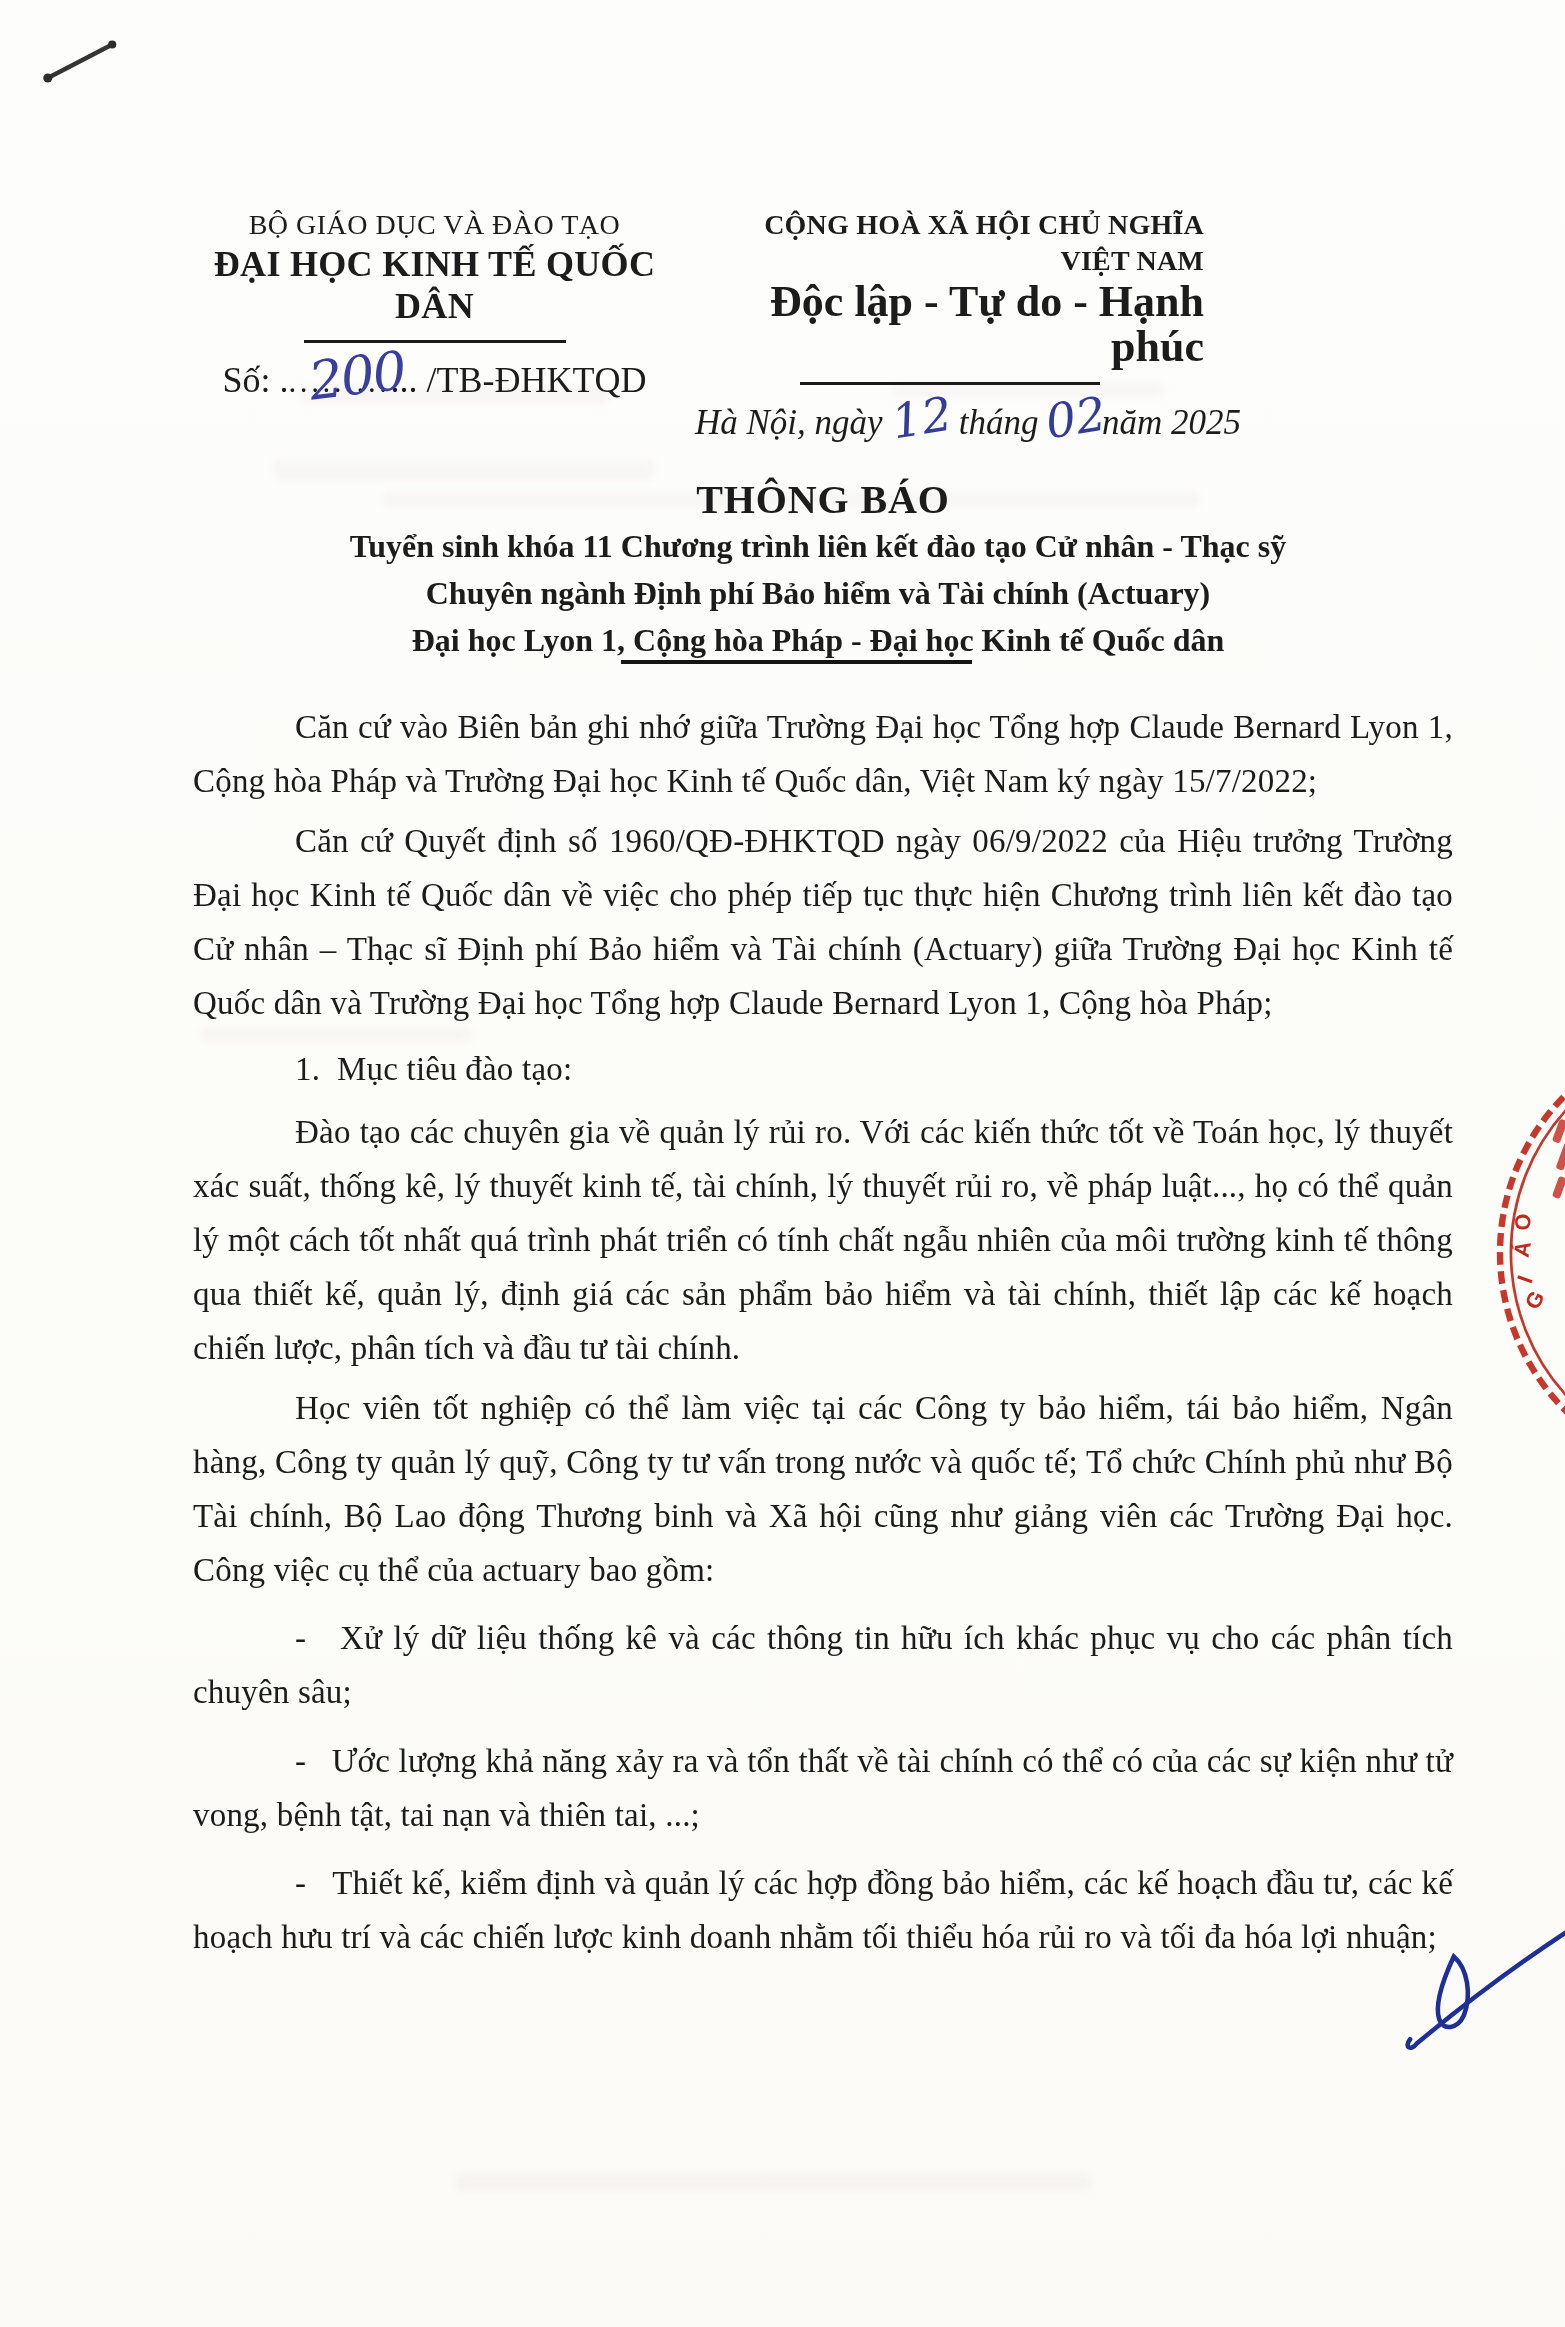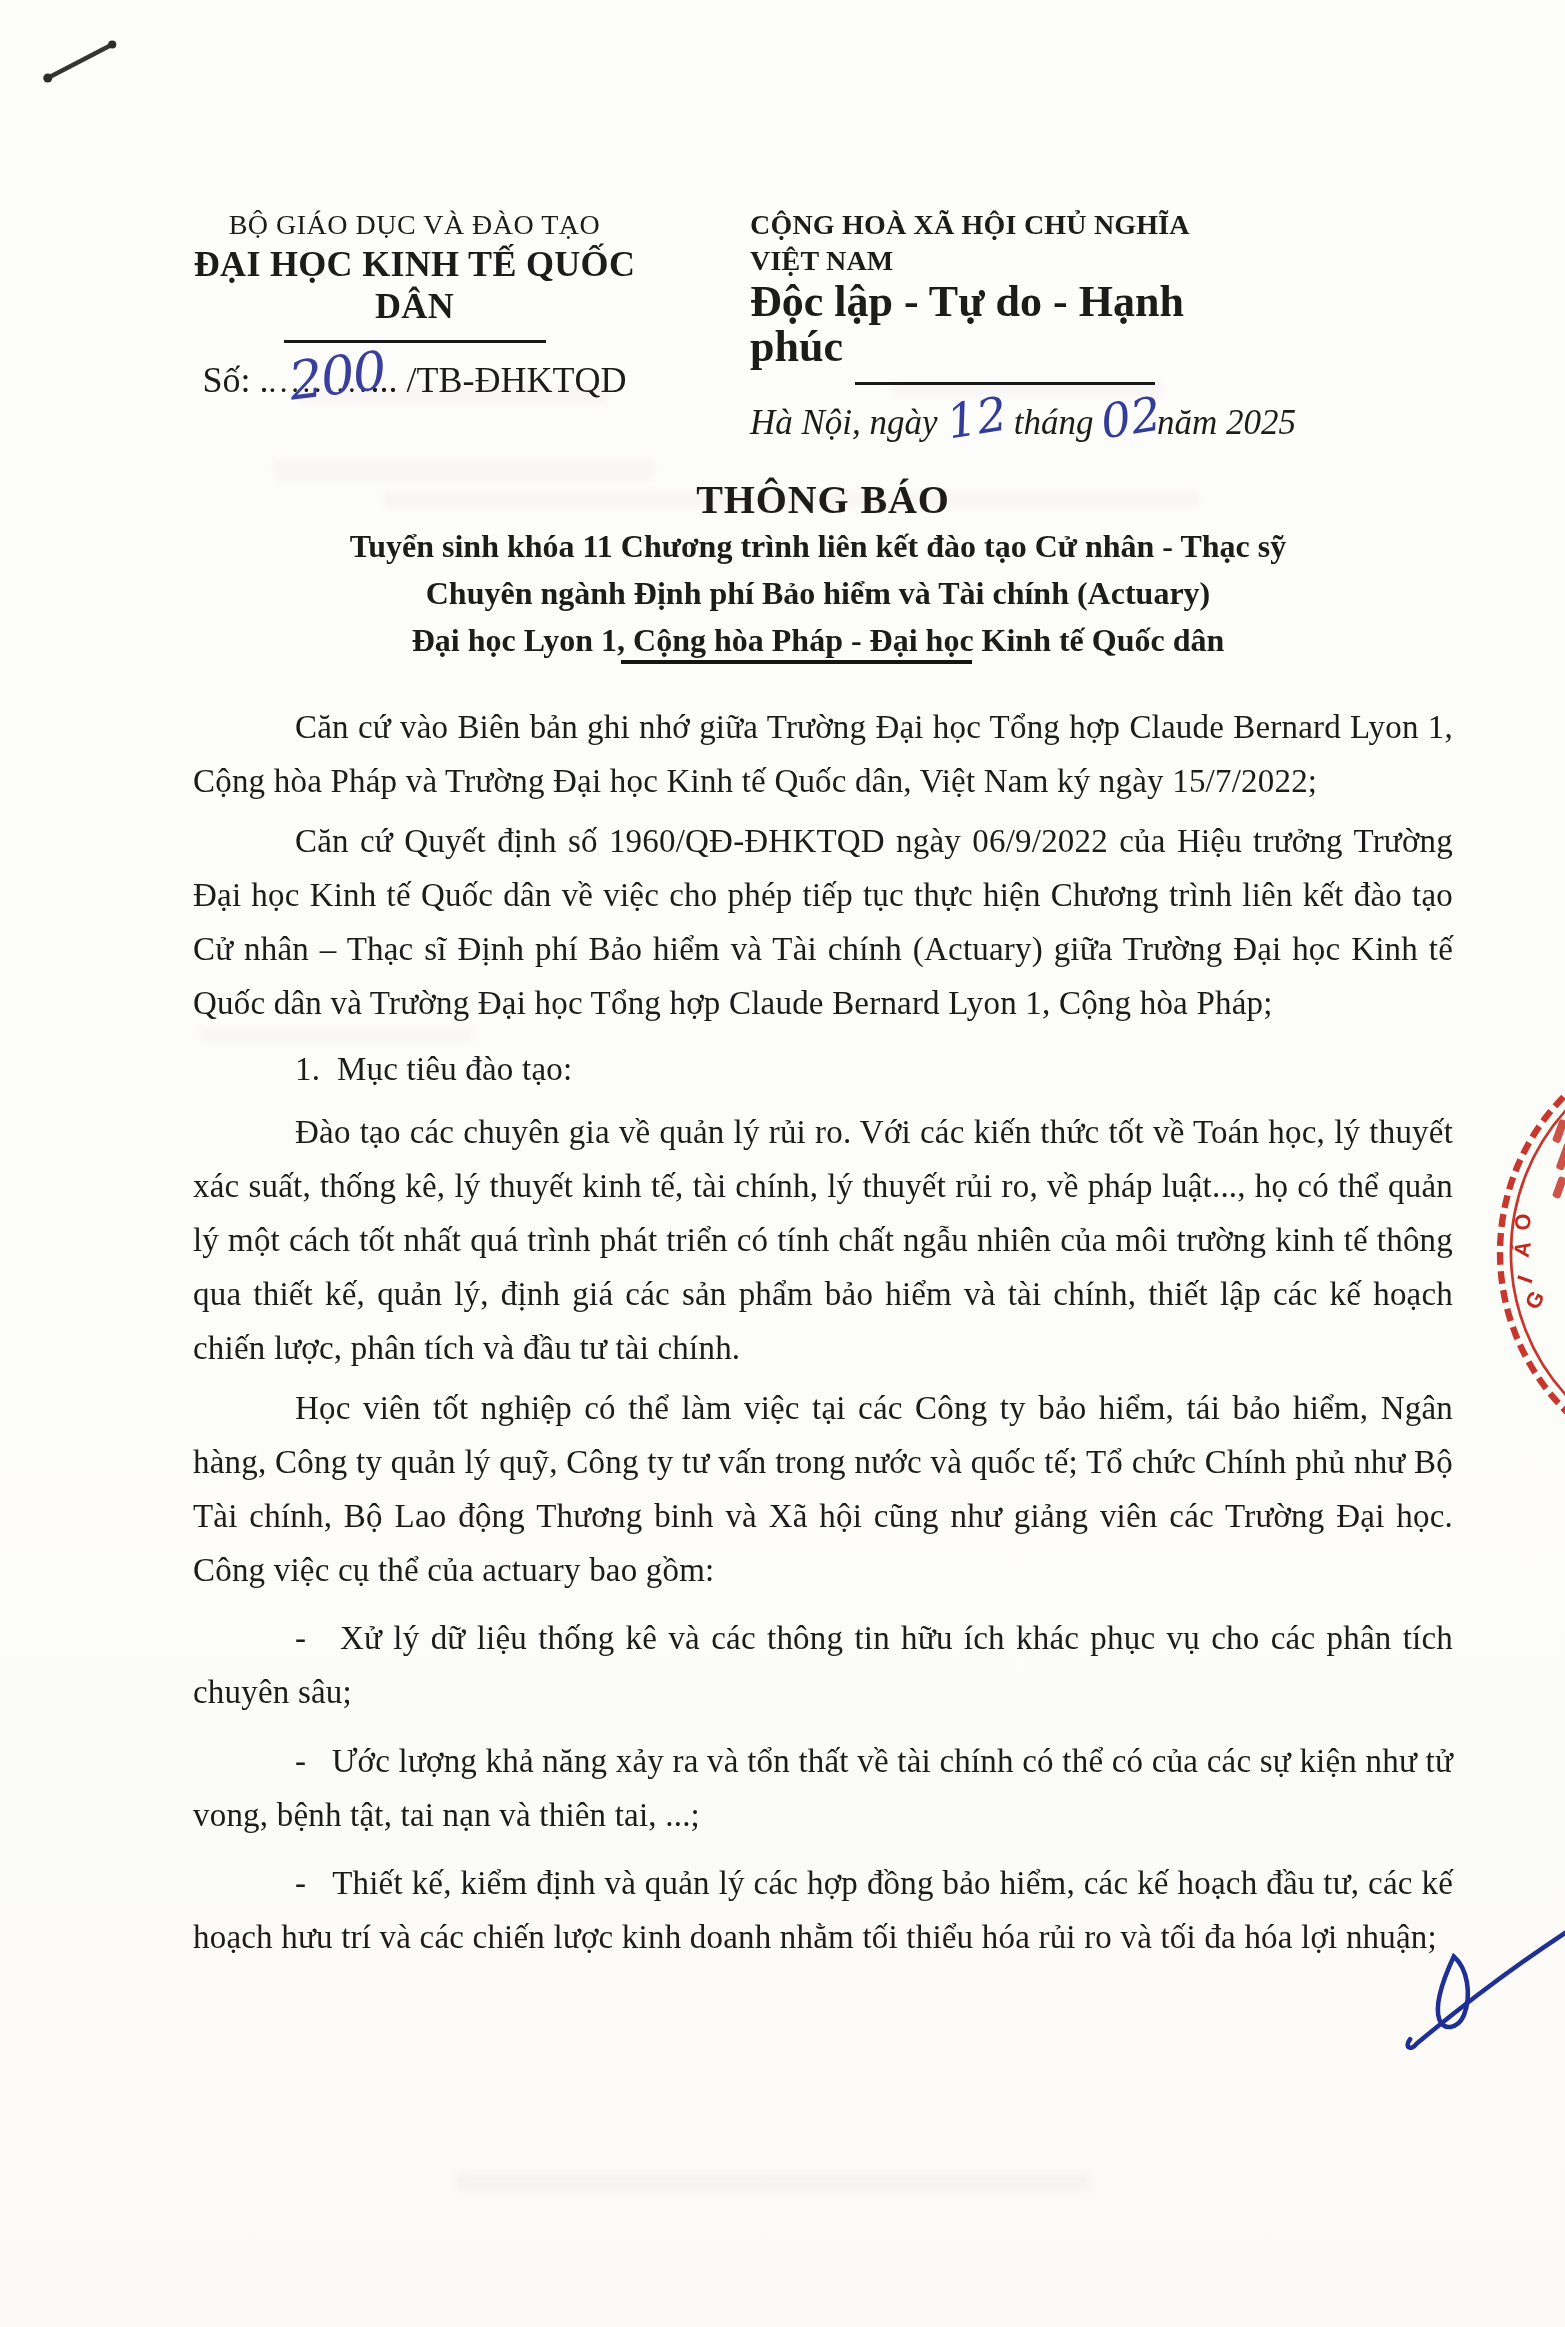--- a/index.html
+++ b/index.html
@@ -7,22 +7,22 @@
   .page{
     position:relative;
     width:1566px;height:2327px;
     background:linear-gradient(180deg,#fdfdfb 0%,#fcfcf9 60%,#fbfaf6 100%);
     overflow:hidden;
     font-family:"Liberation Serif","DejaVu Serif",serif;
     color:#1c1c1c;
   }
   
   .header{position:absolute;top:207px;left:0;width:100%;}
-  .h-left{position:absolute;left:160px;top:0;width:509px;text-align:center;}
-  .h-right{position:absolute;left:750px;top:0;width:509px;text-align:left;}
+  .h-left{position:absolute;left:180px;top:0;width:509px;text-align:center;}
+  .h-right{position:absolute;left:695px;top:0;width:509px;text-align:right;}
   .ministry{font-size:28px;line-height:36px;letter-spacing:0.5px;}
   .university{font-size:36px;line-height:42px;font-weight:bold;letter-spacing:0.3px;}
   .rule{height:0;border-top:3.6px solid #1a1a1a;margin:12.7px auto 0;}
   .rule-left{width:262px;}
   .rule-right{width:300px;}
   .so-line{position:relative;margin-top:16.4px;font-size:36px;white-space:nowrap;}
   .so-dots{letter-spacing:3.6px;font-size:31px;}
   .so-number{
     position:absolute;left:129px;top:-14.5px;
     font-family:"DejaVu Serif",serif;font-style:italic;

